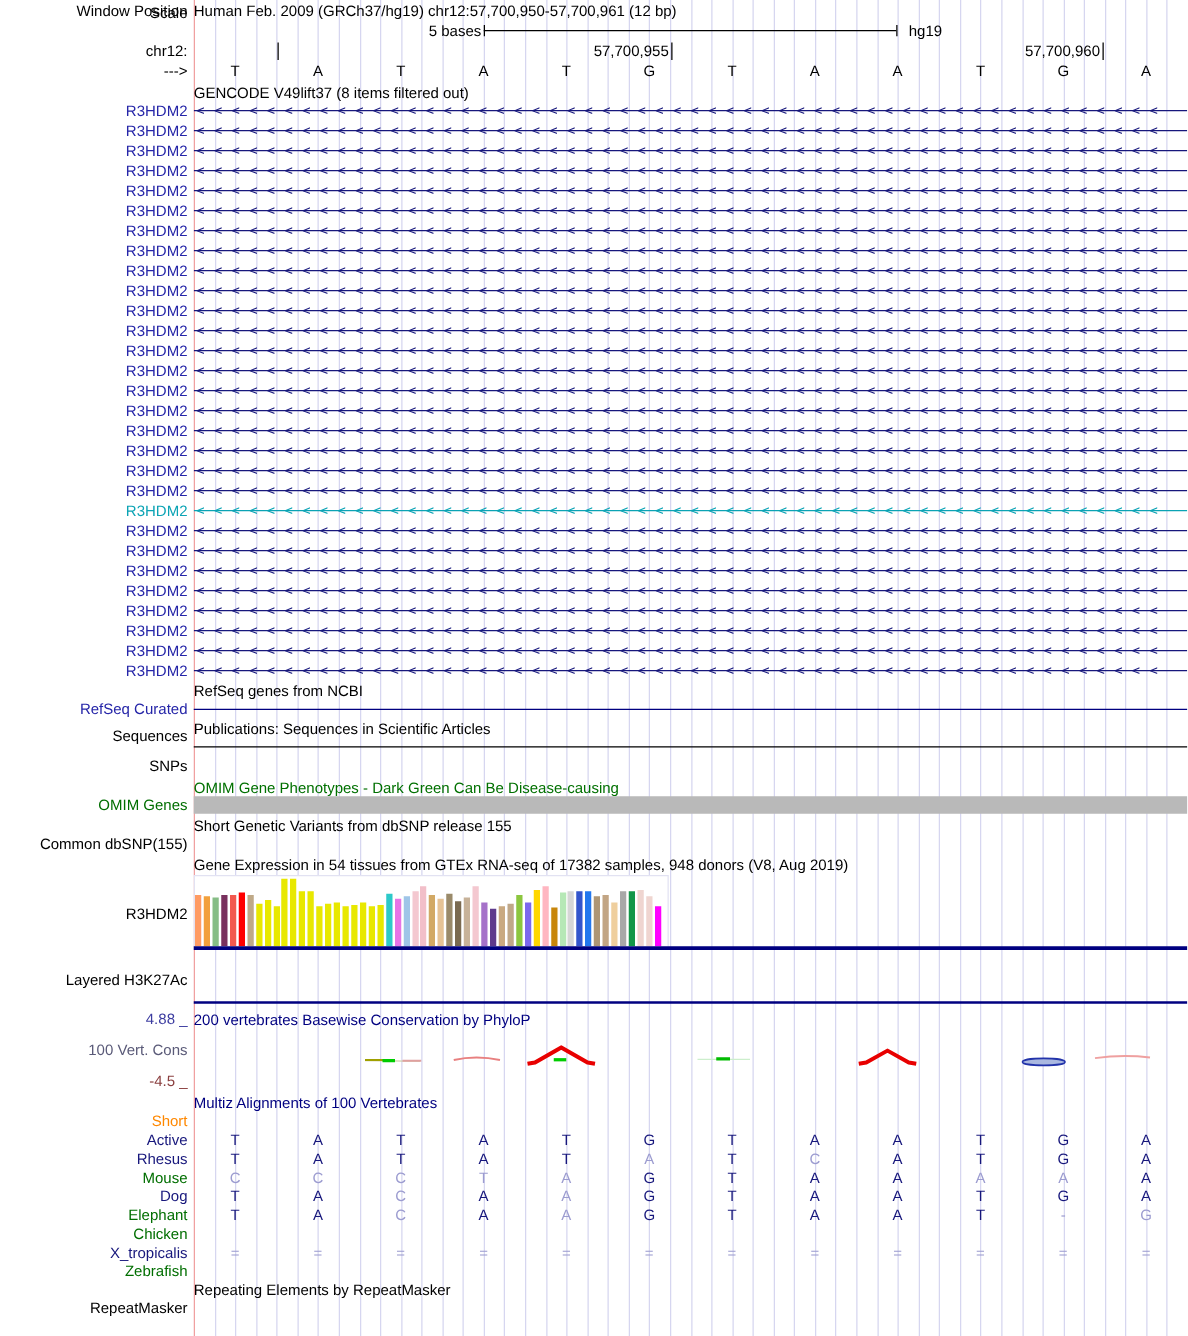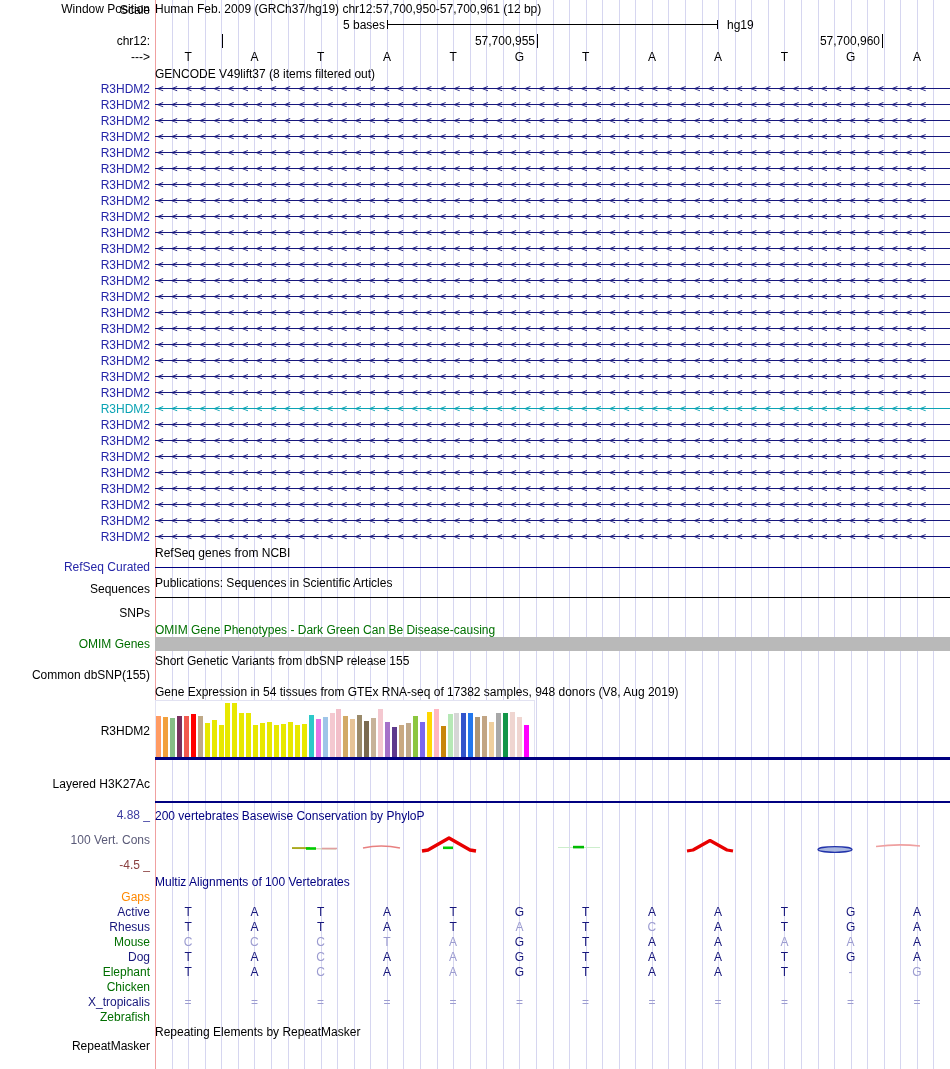--- a/index.html
+++ b/index.html
@@ -356,21 +356,21 @@
     <rect x="288" y="13.5" width="10" height="2.6" fill="#00cc00"></rect>
     <line x1="403" y1="14.5" x2="445" y2="14.5" stroke="#cceecc" stroke-width="1"></line>
     <rect x="418" y="12.8" width="11" height="2.6" fill="#00bb00"></rect>
     <path d="M532,18 L538,17 L555,7.5 L572,17 L578,18" fill="none" stroke="#e80000" stroke-width="3.2" stroke-linejoin="round"></path>
     <ellipse cx="680" cy="16.5" rx="17" ry="2.8" fill="#aab8e0" stroke="#2233aa" stroke-width="1.3"></ellipse>
     <path d="M721,13.5 Q743,10.5 765,13" fill="none" stroke="#efa0a0" stroke-width="1.6"></path>
   </svg>
 
   <div class="ttl" style="top:875px;color:#000080">Multiz Alignments of 100 Vertebrates</div>
   <div id="multizrows">
-      <div class="lbl" style="top:890px;line-height:15px;color:#ff8800">Gaps</div>
+      <div class="lbl" style="top:890px;line-height:15px;color:#ff8800">Short</div>
       <div class="lbl" style="top:905px;line-height:15px;color:#17177c">Active</div>
       <div style="position:absolute;top:905px;left:0;height:15px">
         <div class="mletter" style="left:188.1px;color:#17177c">T</div>
         <div class="mletter" style="left:254.4px;color:#17177c">A</div>
         <div class="mletter" style="left:320.6px;color:#17177c">T</div>
         <div class="mletter" style="left:386.9px;color:#17177c">A</div>
         <div class="mletter" style="left:453.1px;color:#17177c">T</div>
         <div class="mletter" style="left:519.4px;color:#17177c">G</div>
         <div class="mletter" style="left:585.6px;color:#17177c">T</div>
         <div class="mletter" style="left:651.9px;color:#17177c">A</div>

